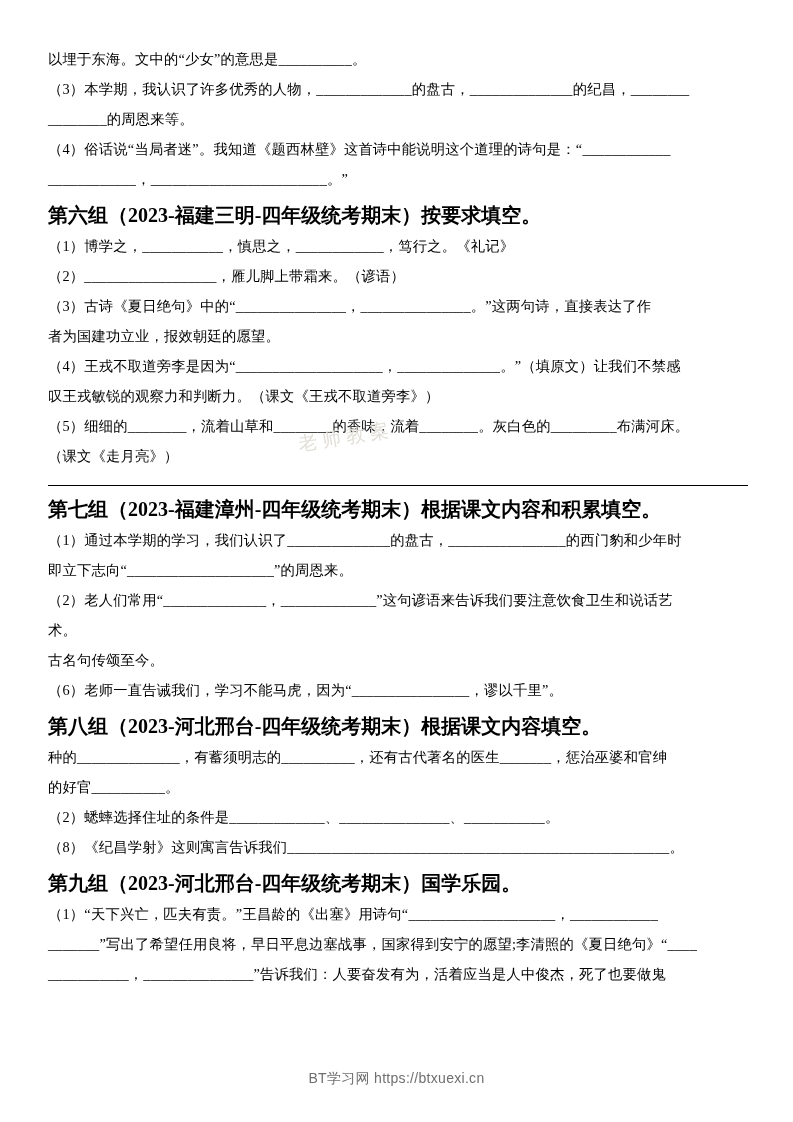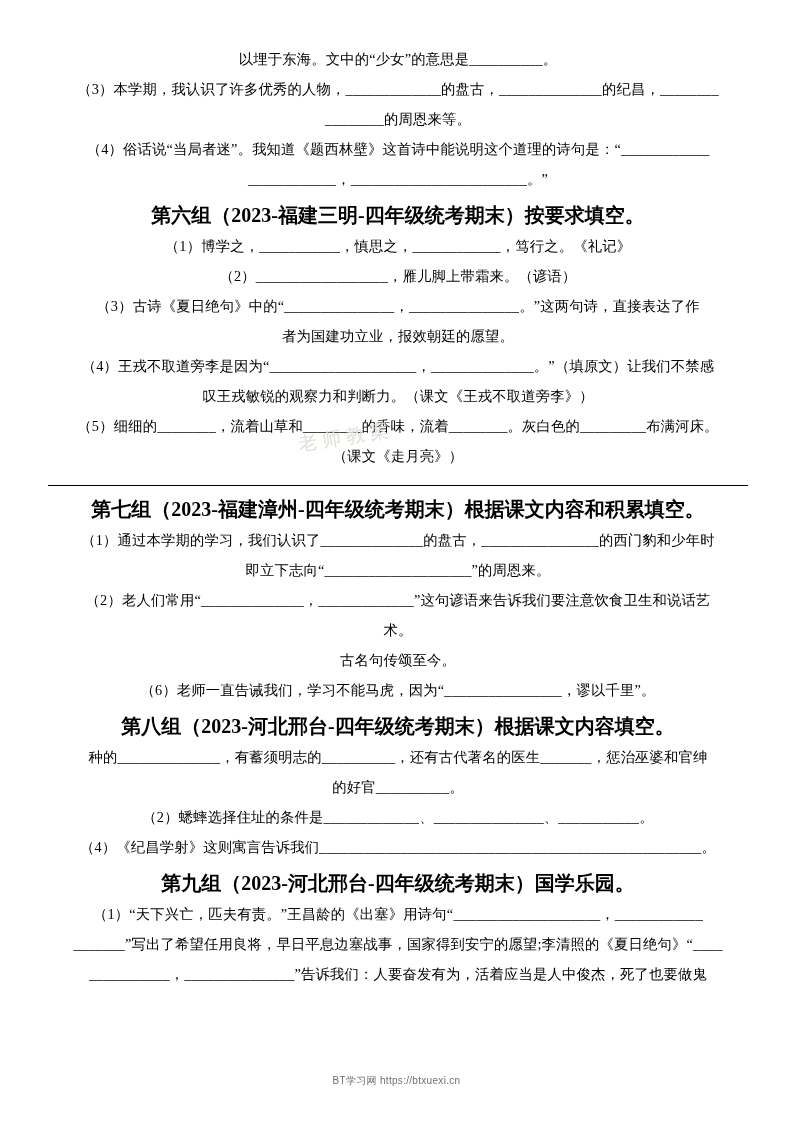--- a/index.html
+++ b/index.html
@@ -20,21 +20,20 @@
     width: 793px;
     height: 1122px;
     padding: 0;
     box-sizing: border-box;
   }
   .content {
     position: absolute;
     left: 48px;
     top: 44px;
     width: 700px;
-    text-align: center;
   }
   .line {
     font-size: 14.3px;
     line-height: 30px;
     letter-spacing: 0.2px;
     white-space: pre-wrap;
     word-break: break-all;
   }
   .group-head {
     font-size: 20px;
@@ -60,21 +59,21 @@
     transform: rotate(-9deg);
     user-select: none;
     pointer-events: none;
   }
   .footer {
     position: absolute;
     left: 0;
     right: 0;
     bottom: 34px;
     text-align: center;
-    font-size: 10px;
+    font-size: 14px;
     color: #6f6f6f;
     font-family: "Liberation Sans", sans-serif;
     letter-spacing: 0.3px;
   }
 </style>
 </head>
 <body>
 
 <div class="page">
   <div class="content" id="body-root">
@@ -97,21 +96,21 @@
       <div class="line">（1）通过本学期的学习，我们认识了______________的盘古，________________的西门豹和少年时</div>
       <div class="line">即立下志向“____________________”的周恩来。</div>
       <div class="line">（2）老人们常用“______________，_____________”这句谚语来告诉我们要注意饮食卫生和说话艺</div>
       <div class="line">术。</div>
       <div class="line">古名句传颂至今。</div>
       <div class="line">（6）老师一直告诫我们，学习不能马虎，因为“________________，谬以千里”。</div>
       <div class="group-head">第八组（2023-河北邢台-四年级统考期末）根据课文内容填空。</div>
       <div class="line">种的______________，有蓄须明志的__________，还有古代著名的医生_______，惩治巫婆和官绅</div>
       <div class="line">的好官__________。</div>
       <div class="line">（2）蟋蟀选择住址的条件是_____________、_______________、___________。</div>
-      <div class="line">（4）《纪昌学射》这则寓言告诉我们____________________________________________________。</div>
+      <div class="line">（8）《纪昌学射》这则寓言告诉我们____________________________________________________。</div>
       <div class="group-head">第九组（2023-河北邢台-四年级统考期末）国学乐园。</div>
       <div class="line">（1）“天下兴亡，匹夫有责。”王昌龄的《出塞》用诗句“____________________，____________</div>
       <div class="line">_______”写出了希望任用良将，早日平息边塞战事，国家得到安宁的愿望;李清照的《夏日绝句》“____</div>
       <div class="line">___________，_______________”告诉我们：人要奋发有为，活着应当是人中俊杰，死了也要做鬼</div>
     </div>
   <div class="watermark">老师教案</div>
   <div class="footer">BT学习网 https://btxuexi.cn</div>
 </div>
 
 </body></html>

